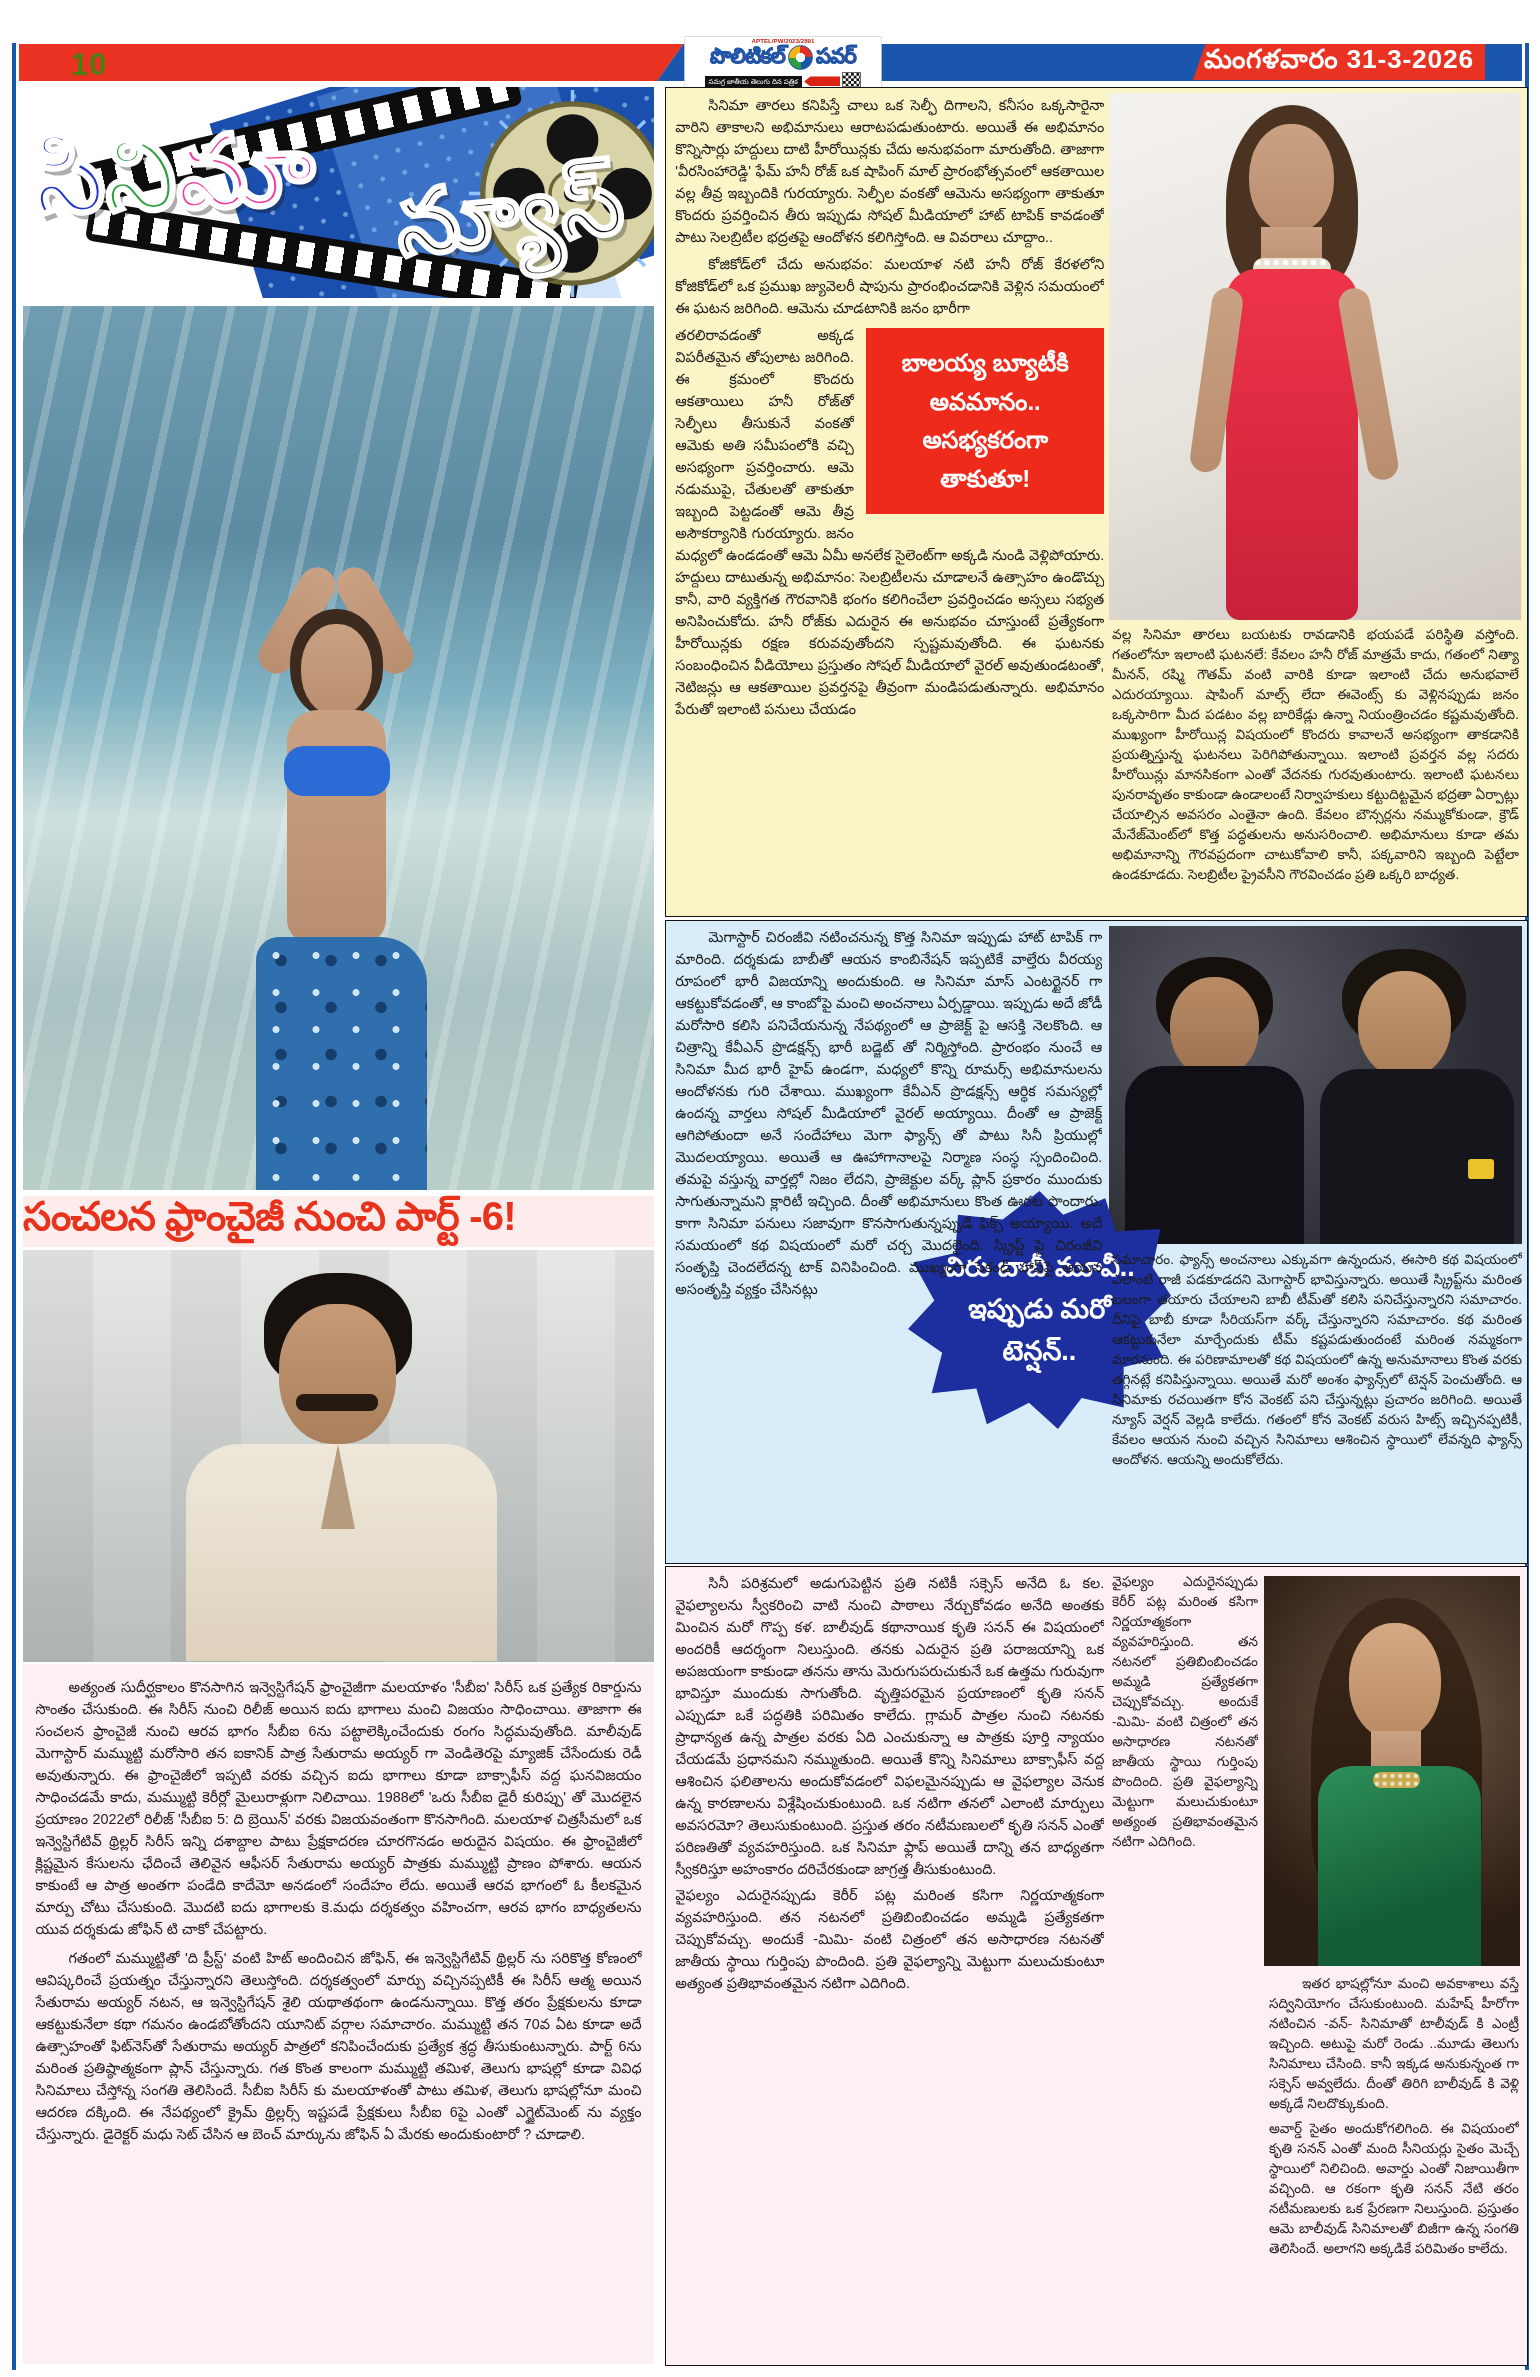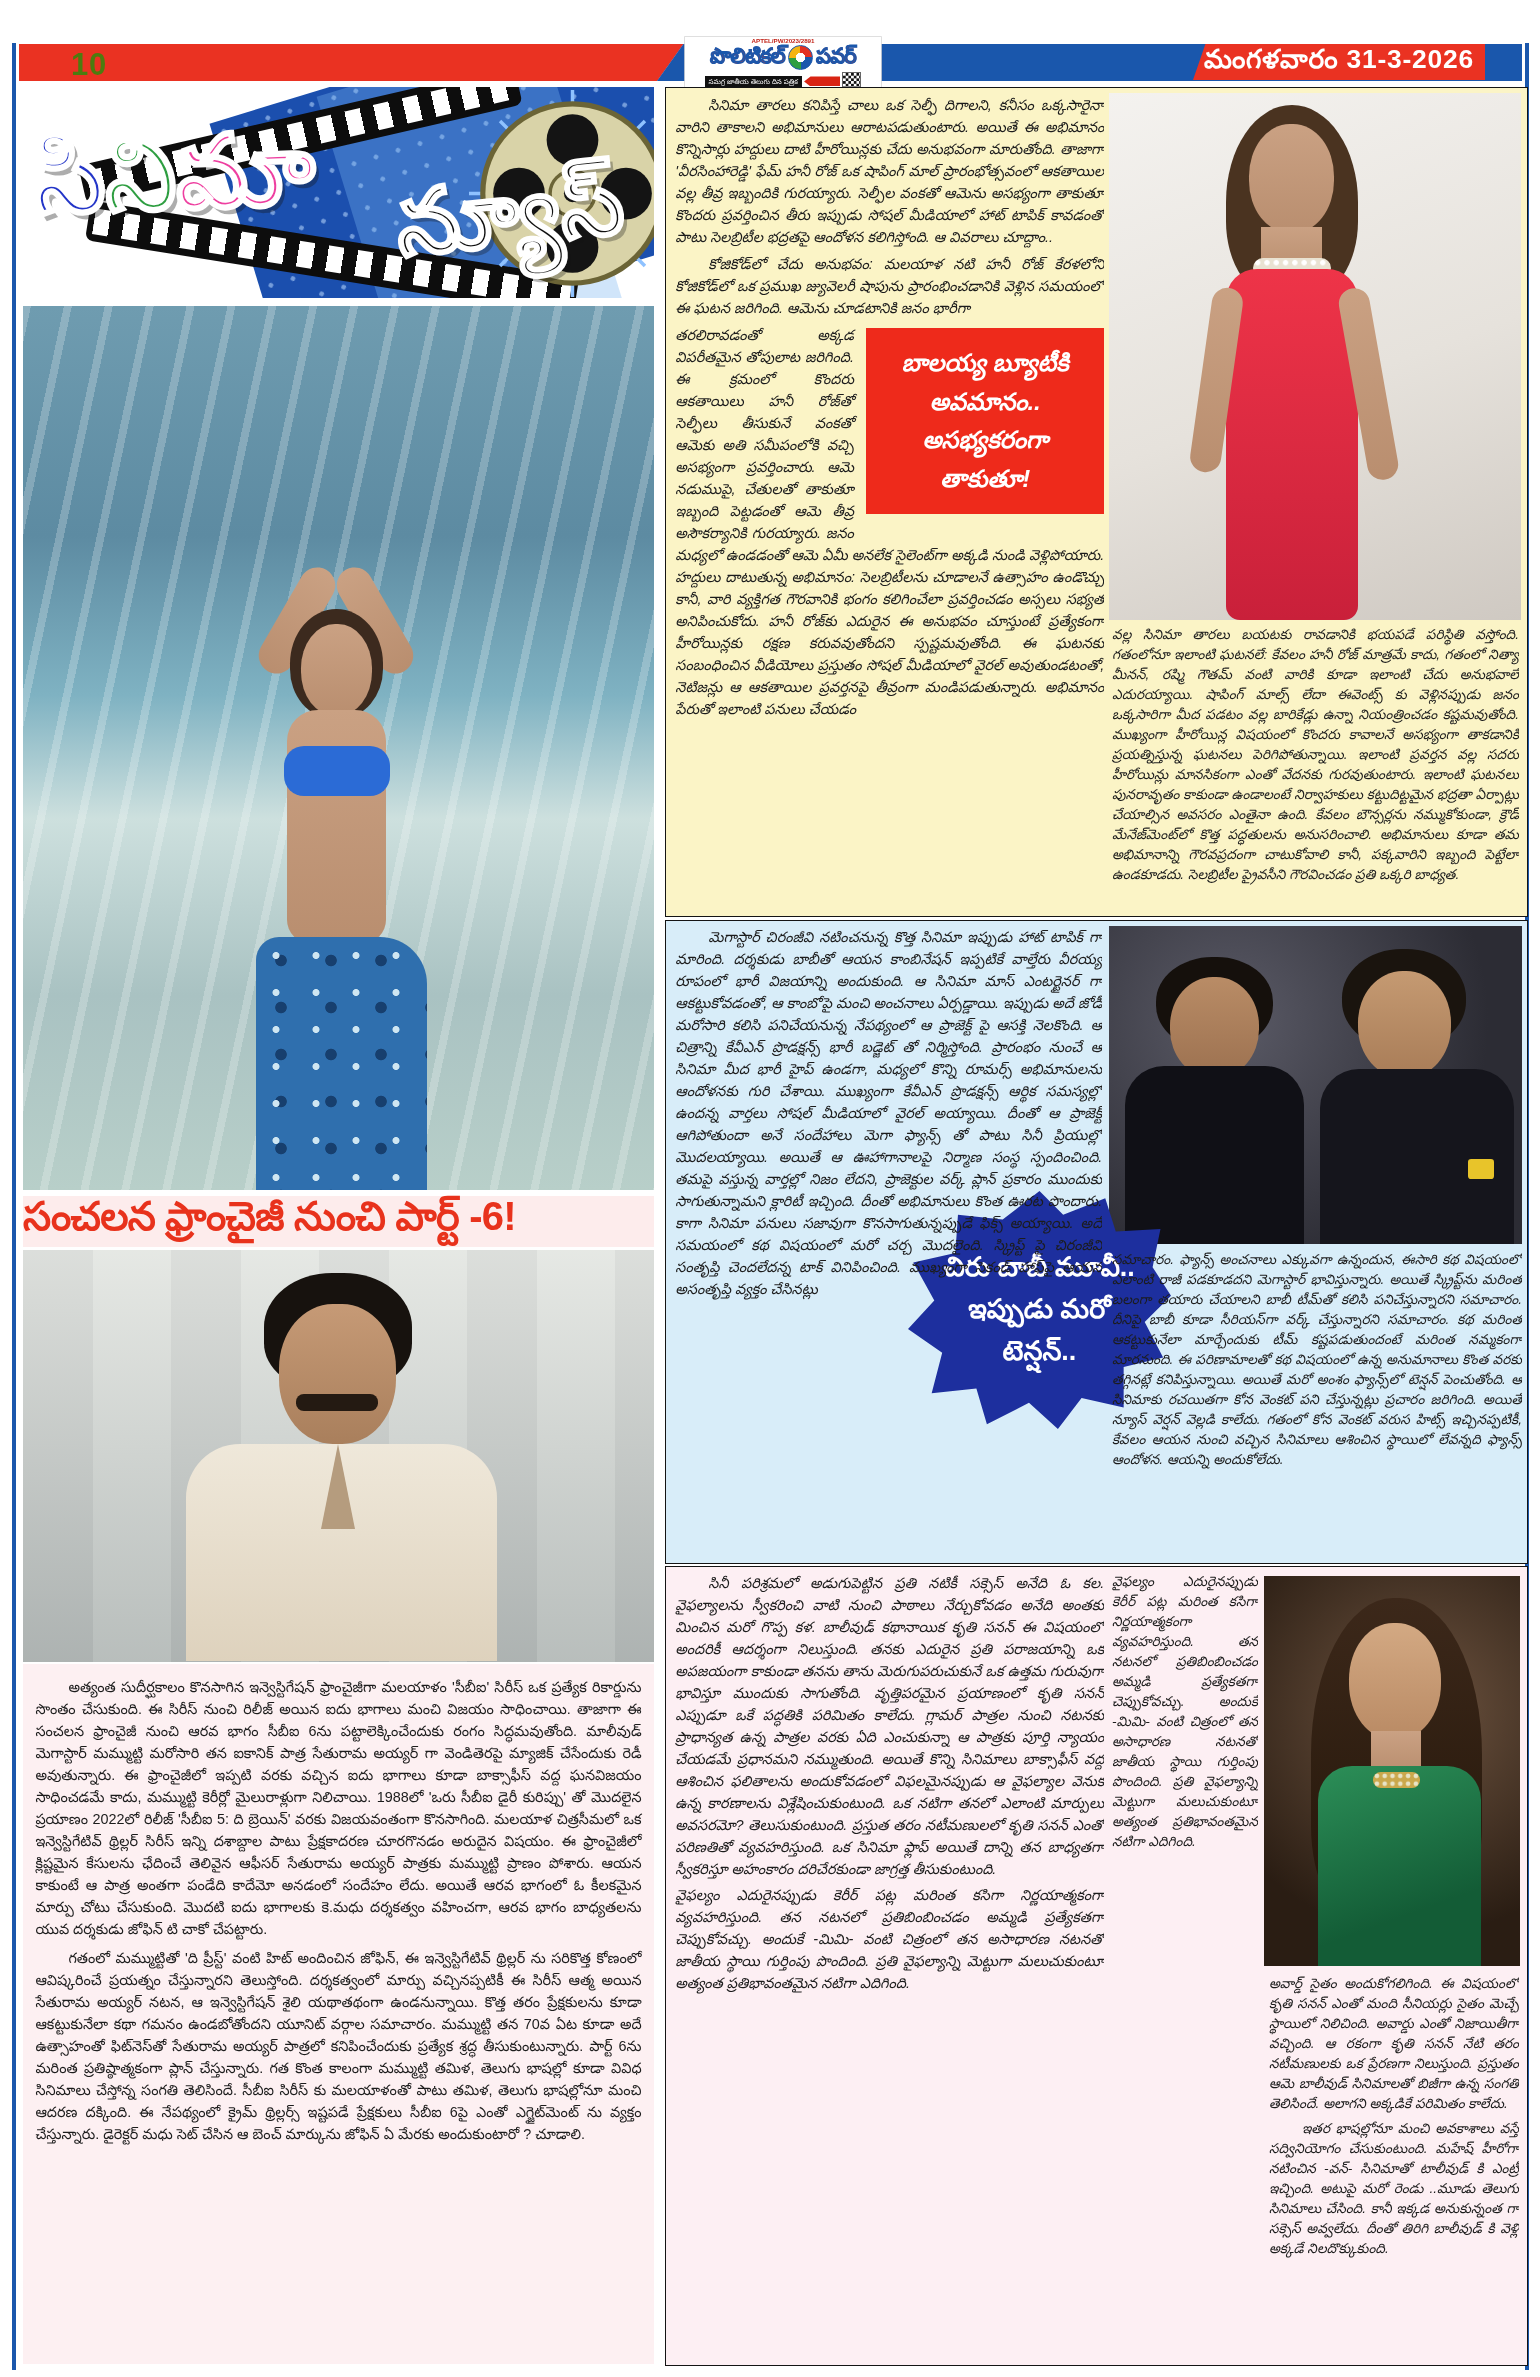--- a/index.html
+++ b/index.html
@@ -56,21 +56,21 @@
   .ph-mammootty{background:repeating-linear-gradient(90deg,#c9cdc8 0 70px,#d8dcd6 70px 148px);}
   .ph-mammootty .wash{position:absolute;inset:0;background:linear-gradient(180deg,rgba(255,255,255,.35),rgba(90,100,110,.25));}
   .ph-reddress{background:linear-gradient(160deg,#f4f2ef 0%,#e6e2dc 55%,#cfc9c2 100%);}
   .ph-actors{background:radial-gradient(circle at 30% 30%,#5a5a66,#2c2c34 70%);}
   .ph-kriti{background:radial-gradient(circle at 60% 35%,#6e5440,#2a1d13 75%);}
   
   .art{position:absolute;border:1.6px solid #141414;}
   .art-yellow{background:#fbf4c6;}
   .art-blue{background:#d8edf9;}
   .art-pink{background:#fdeff3;}
-  .col{position:absolute;overflow:hidden;text-align:justify;font-style:italic;}
+  .col{position:absolute;overflow:hidden;text-align:justify;}
   .col p{margin:0 0 4.7px 0;font-size:14.4px;line-height:22px;text-indent:33px;}
   .col-sm p{font-size:13.6px;line-height:20px;}
   .callout-red{float:right;width:238px;height:186px;margin:4.7px 0 7.8px 12.4px;background:#ee2a1b;
                display:flex;align-items:center;justify-content:center;text-align:center;
                color:#ffffff;font-weight:bold;font-size:24px;line-height:1.6;padding:4.7px 11px;box-sizing:border-box;}
   .star{position:absolute;display:flex;align-items:center;justify-content:flex-end;text-align:center;
         color:#ffffff;font-weight:bold;padding:20px;box-sizing:border-box;
         clip-path:polygon(50% 0%,59% 10%,75% 3%,79% 17%,96% 16%,93% 32%,100% 44%,90% 55%,97% 70%,82% 74%,82% 91%,66% 87%,57% 100%,46% 89%,30% 98%,26% 83%,9% 85%,13% 68%,0% 58%,10% 46%,2% 30%,18% 26%,19% 10%,36% 12%);}
   .star-blue{background:#1d2f9e;font-size:27px;line-height:1.55;}
   .star-crimson{background:#d8234d;font-size:24px;line-height:1.5;}
@@ -238,19 +238,19 @@
 
 
     <div class="col" style="left:9.3px;top:4.7px;width:429px;height:788px;">
       <p>సినీ పరిశ్రమలో అడుగుపెట్టిన ప్రతి నటికీ సక్సెస్ అనేది ఓ కల. వైఫల్యాలను స్వీకరించి వాటి నుంచి పాఠాలు నేర్చుకోవడం అనేది అంతకు మించిన మరో గొప్ప కళ. బాలీవుడ్ కథానాయిక కృతి సనన్ ఈ విషయంలో అందరికీ ఆదర్శంగా నిలుస్తుంది. తనకు ఎదురైన ప్రతి పరాజయాన్ని ఒక అపజయంగా కాకుండా తనను తాను మెరుగుపరుచుకునే ఒక ఉత్తమ గురువుగా భావిస్తూ ముందుకు సాగుతోంది. వృత్తిపరమైన ప్రయాణంలో కృతి సనన్ ఎప్పుడూ ఒకే పద్ధతికి పరిమితం కాలేదు. గ్లామర్ పాత్రల నుంచి నటనకు ప్రాధాన్యత ఉన్న పాత్రల వరకు ఏది ఎంచుకున్నా ఆ పాత్రకు పూర్తి న్యాయం చేయడమే ప్రధానమని నమ్ముతుంది. అయితే కొన్ని సినిమాలు బాక్సాఫీస్ వద్ద ఆశించిన ఫలితాలను అందుకోవడంలో విఫలమైనప్పుడు ఆ వైఫల్యాల వెనుక ఉన్న కారణాలను విశ్లేషించుకుంటుంది. ఒక నటిగా తనలో ఎలాంటి మార్పులు అవసరమో? తెలుసుకుంటుంది. ప్రస్తుత తరం నటీమణులలో కృతి సనన్ ఎంతో పరిణతితో వ్యవహరిస్తుంది. ఒక సినిమా ఫ్లాప్ అయితే దాన్ని తన బాధ్యతగా స్వీకరిస్తూ అహంకారం దరిచేరకుండా జాగ్రత్త తీసుకుంటుంది.</p>
       <p style="text-indent:0;">వైఫల్యం ఎదురైనప్పుడు కెరీర్ పట్ల మరింత కసిగా నిర్ణయాత్మకంగా వ్యవహరిస్తుంది. తన నటనలో ప్రతిబింబించడం అమ్మడి ప్రత్యేకతగా చెప్పుకోవచ్చు. అందుకే -మిమి- వంటి చిత్రంలో తన అసాధారణ నటనతో జాతీయ స్థాయి గుర్తింపు పొందింది. ప్రతి వైఫల్యాన్ని మెట్టుగా మలుచుకుంటూ అత్యంత ప్రతిభావంతమైన నటిగా ఎదిగింది.</p>
     </div>
     <div class="col col-sm" style="left:446px;top:4.7px;width:146px;height:393px;">
       <p style="text-indent:0;">వైఫల్యం ఎదురైనప్పుడు కెరీర్ పట్ల మరింత కసిగా నిర్ణయాత్మకంగా వ్యవహరిస్తుంది. తన నటనలో ప్రతిబింబించడం అమ్మడి ప్రత్యేకతగా చెప్పుకోవచ్చు. అందుకే -మిమి- వంటి చిత్రంలో తన అసాధారణ నటనతో జాతీయ స్థాయి గుర్తింపు పొందింది. ప్రతి వైఫల్యాన్ని మెట్టుగా మలుచుకుంటూ అత్యంత ప్రతిభావంతమైన నటిగా ఎదిగింది.</p>
     </div>
     <div class="col col-sm" style="left:603px;top:407px;width:250px;height:384px;">
+      <p>ఇతర భాషల్లోనూ మంచి అవకాశాలు వస్తే సద్వినియోగం చేసుకుంటుంది. మహేష్ హీరోగా నటించిన -వన్- సినిమాతో టాలీవుడ్ కి ఎంట్రీ ఇచ్చింది. అటుపై మరో రెండు ..మూడు తెలుగు సినిమాలు చేసింది. కానీ ఇక్కడ అనుకున్నంత గా సక్సెస్ అవ్వలేదు. దీంతో తిరిగి బాలీవుడ్ కి వెళ్లి అక్కడే నిలదొక్కుకుంది.</p>
       <p style="text-indent:0;">అవార్డ్ సైతం అందుకోగలిగింది. ఈ విషయంలో కృతి సనన్ ఎంతో మంది సీనియర్లు సైతం మెచ్చే స్థాయిలో నిలిచింది. అవార్డు ఎంతో నిజాయితీగా వచ్చింది. ఆ రకంగా కృతి సనన్ నేటి తరం నటీమణులకు ఒక ప్రేరణగా నిలుస్తుంది. ప్రస్తుతం ఆమె బాలీవుడ్ సినిమాలతో బిజీగా ఉన్న సంగతి తెలిసిందే. అలాగని అక్కడికే పరిమితం కాలేదు.</p>
-      <p>ఇతర భాషల్లోనూ మంచి అవకాశాలు వస్తే సద్వినియోగం చేసుకుంటుంది. మహేష్ హీరోగా నటించిన -వన్- సినిమాతో టాలీవుడ్ కి ఎంట్రీ ఇచ్చింది. అటుపై మరో రెండు ..మూడు తెలుగు సినిమాలు చేసింది. కానీ ఇక్కడ అనుకున్నంత గా సక్సెస్ అవ్వలేదు. దీంతో తిరిగి బాలీవుడ్ కి వెళ్లి అక్కడే నిలదొక్కుకుంది.</p>
     </div>
   </div>
 
 </div>
 
 
 </body></html>

